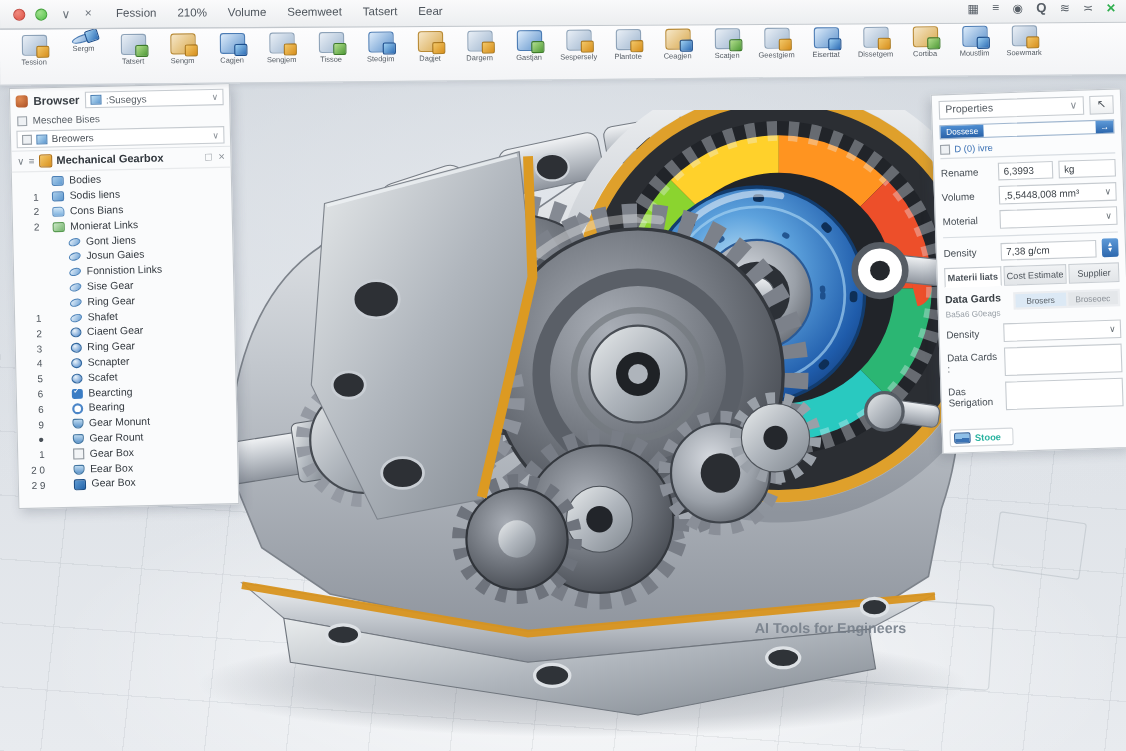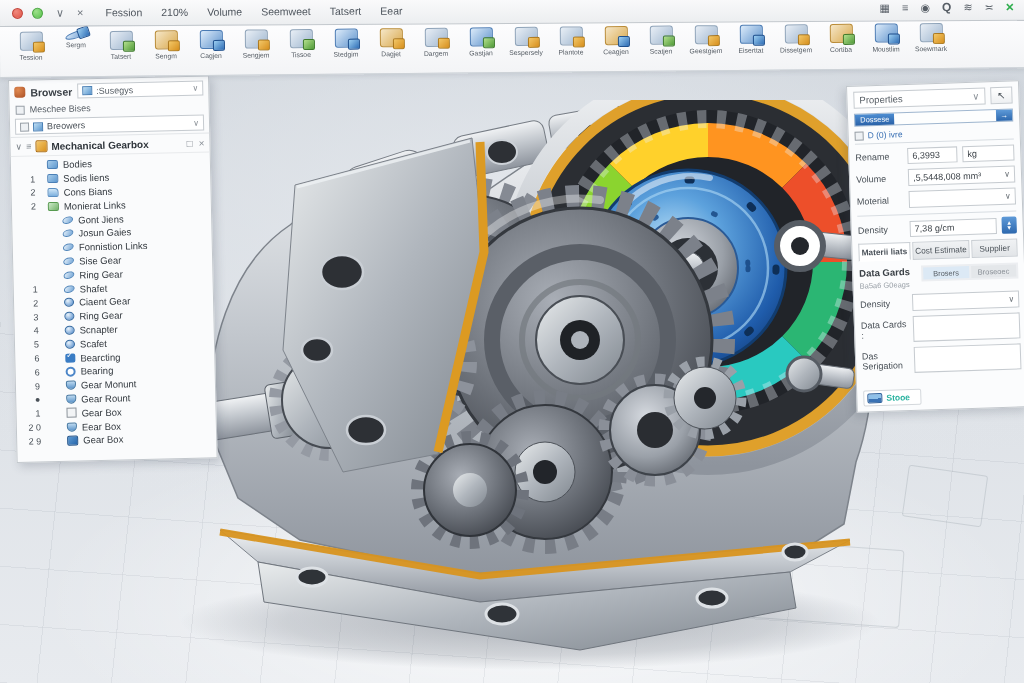--- a/index.html
+++ b/index.html
@@ -317,20 +317,21 @@
     <path d="M70 432 L330 476 L700 442" fill="none" stroke="#d8941f" stroke-width="7" opacity=".95"></path>
     <path d="M108 462 L330 502 L640 472 L646 508 L430 550 L114 502 Z" fill="url(#gSilver2)" stroke="#6f757d"></path>
     <ellipse cx="162" cy="477" rx="15" ry="9" fill="#2f3338" stroke="#dde1e5" stroke-width="3"></ellipse>
     <ellipse cx="352" cy="514" rx="16" ry="10" fill="#2f3338" stroke="#dde1e5" stroke-width="3"></ellipse>
     <ellipse cx="562" cy="498" rx="15" ry="9" fill="#2f3338" stroke="#dde1e5" stroke-width="3"></ellipse>
     <ellipse cx="645" cy="452" rx="12" ry="8" fill="#2f3338" stroke="#dde1e5" stroke-width="3"></ellipse>
   </g>
 </svg>
 
 <div class="watermark">
+  <div class="wm2">AI Tools for Engineers</div>
 </div>
 
 <div class="titlebar">
   <span class="tl red"></span>
   <span class="tl green"></span>
   <span class="tb-glyph">∨</span>
   <span class="tb-glyph">×</span>
   <nav class="menu">
         <span class="menu-item">Fession</span>
         <span class="menu-item">210%</span>

